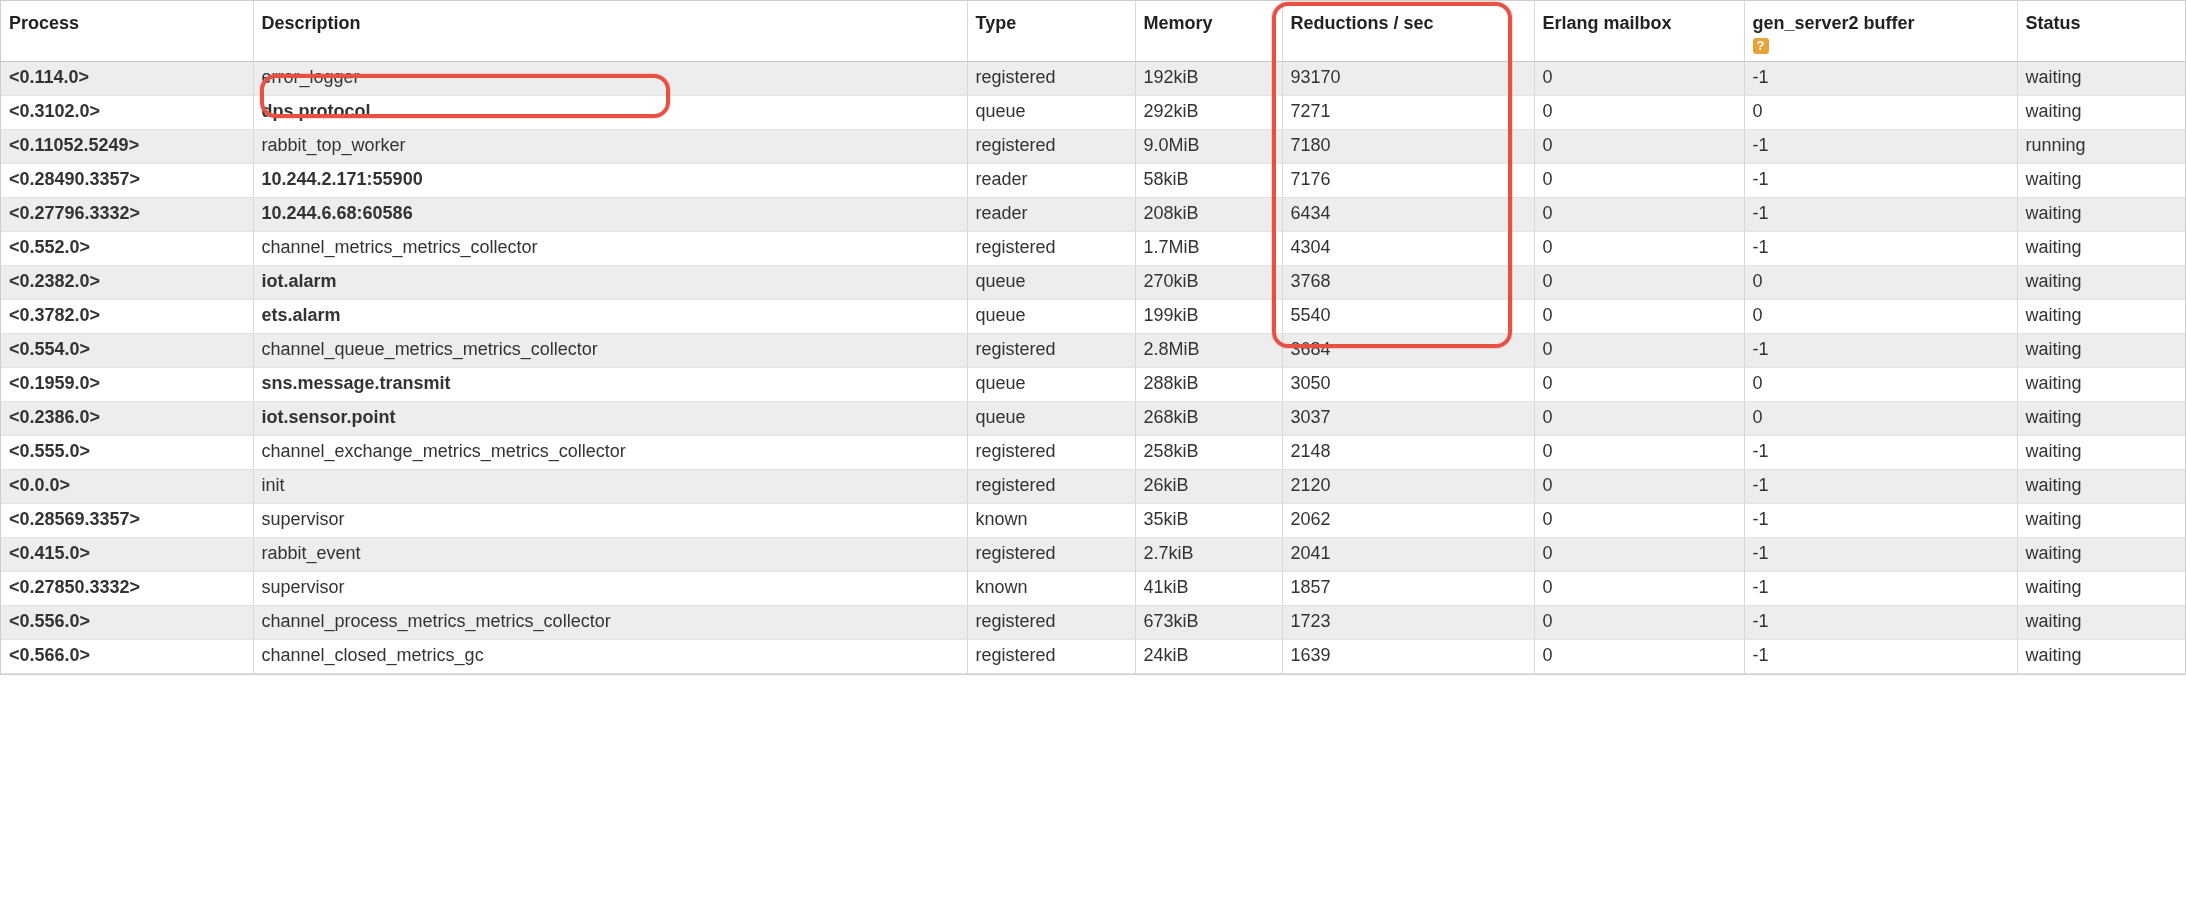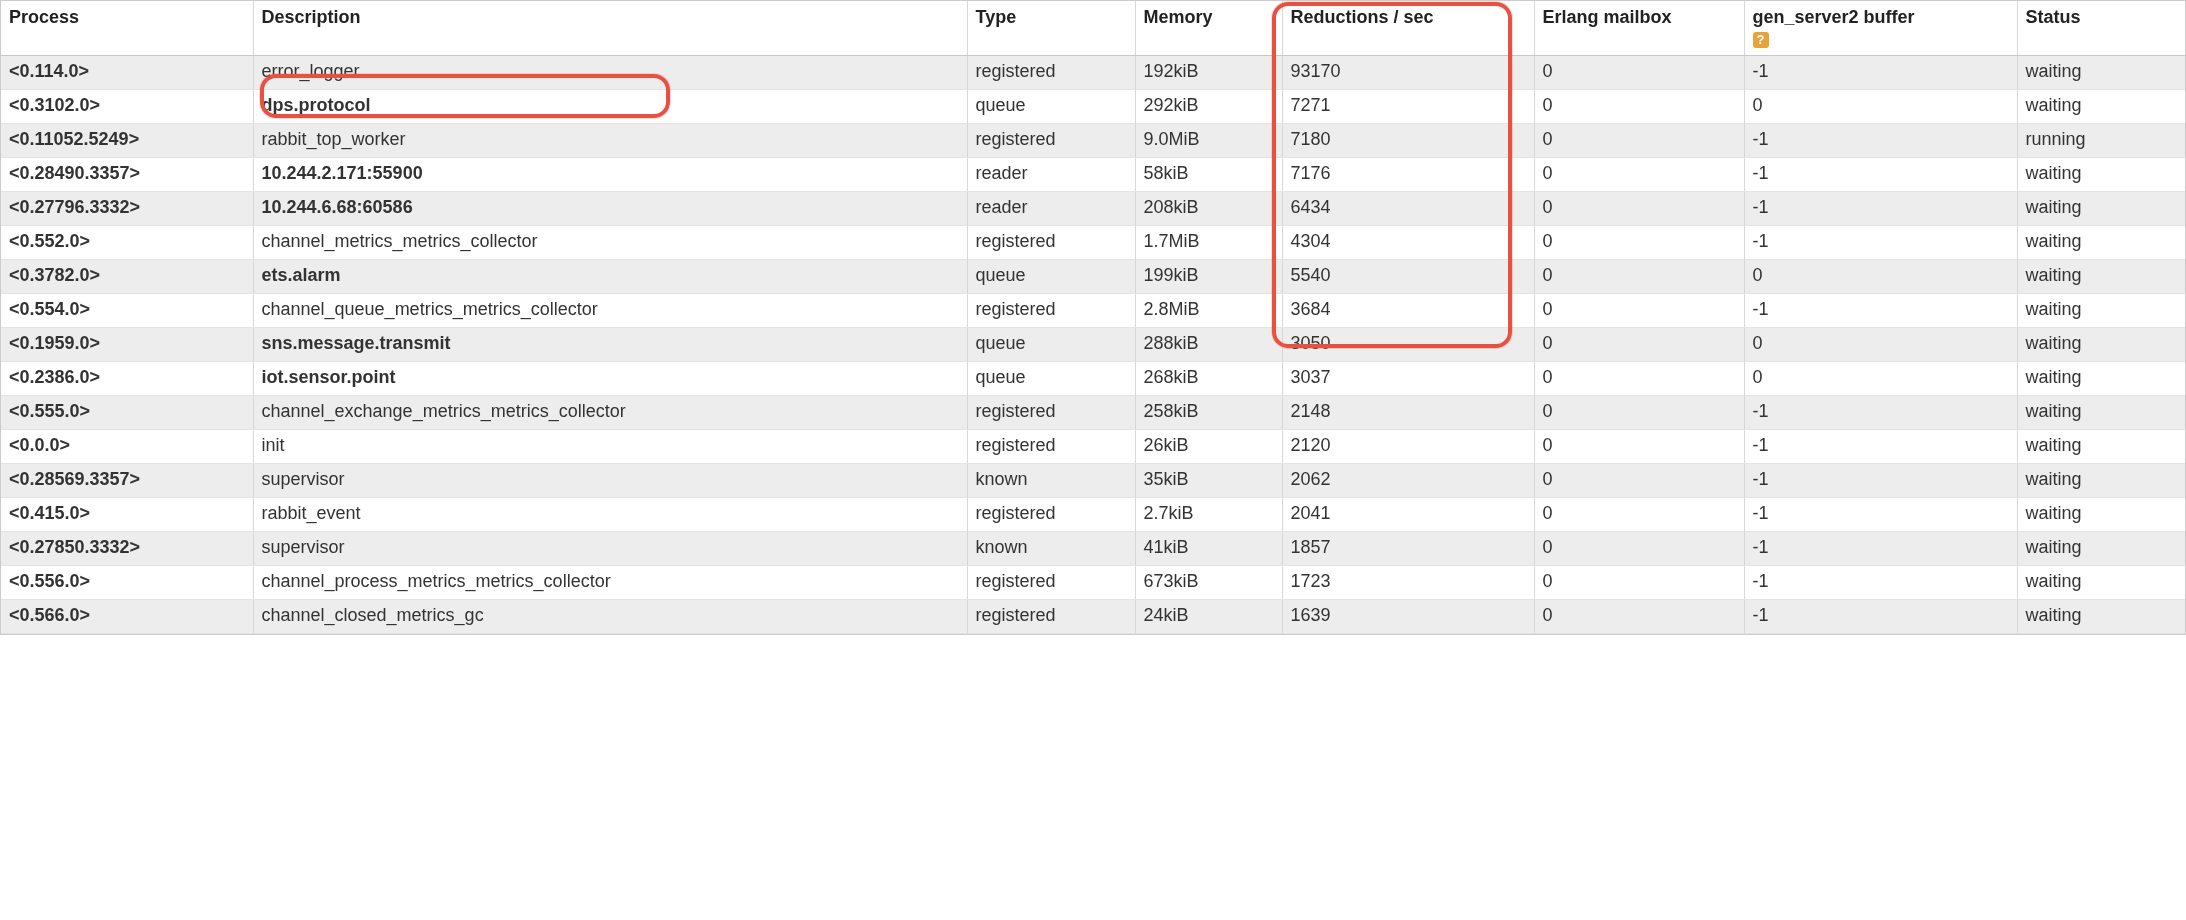--- a/index.html
+++ b/index.html
@@ -31,21 +31,21 @@
     vertical-align: top;
     font-size: 18px;
     height: 34px;
   }
   th {
     background: #fff;
     font-weight: bold;
     color: #222;
     border-bottom: 1px solid #c8c8c8;
     vertical-align: top;
-    padding-top: 6px;
+    padding-top: 12px;
     padding-bottom: 6px;
     white-space: normal;
   }
   th:last-child, td:last-child { border-right: none; }
   tbody tr:nth-child(odd) td { background: #ededed; }
   tbody tr:nth-child(even) td { background: #fff; }
   .bold { font-weight: bold; }
   .help-icon {
     display: inline-block;
     width: 16px; height: 16px;
@@ -162,20 +162,30 @@
             <td class="bold">&lt;0.552.0&gt;</td>
             <td>channel_metrics_metrics_collector</td>
             <td>registered</td>
             <td>1.7MiB</td>
             <td>4304</td>
             <td>0</td>
             <td>-1</td>
             <td>waiting</td>
           </tr>
           <tr>
+            <td class="bold">&lt;0.2382.0&gt;</td>
+            <td class="bold">iot.alarm</td>
+            <td>queue</td>
+            <td>270kiB</td>
+            <td>3768</td>
+            <td>0</td>
+            <td>0</td>
+            <td>waiting</td>
+          </tr>
+          <tr>
             <td class="bold">&lt;0.3782.0&gt;</td>
             <td class="bold">ets.alarm</td>
             <td>queue</td>
             <td>199kiB</td>
             <td>5540</td>
             <td>0</td>
             <td>0</td>
             <td>waiting</td>
           </tr>
           <tr>

